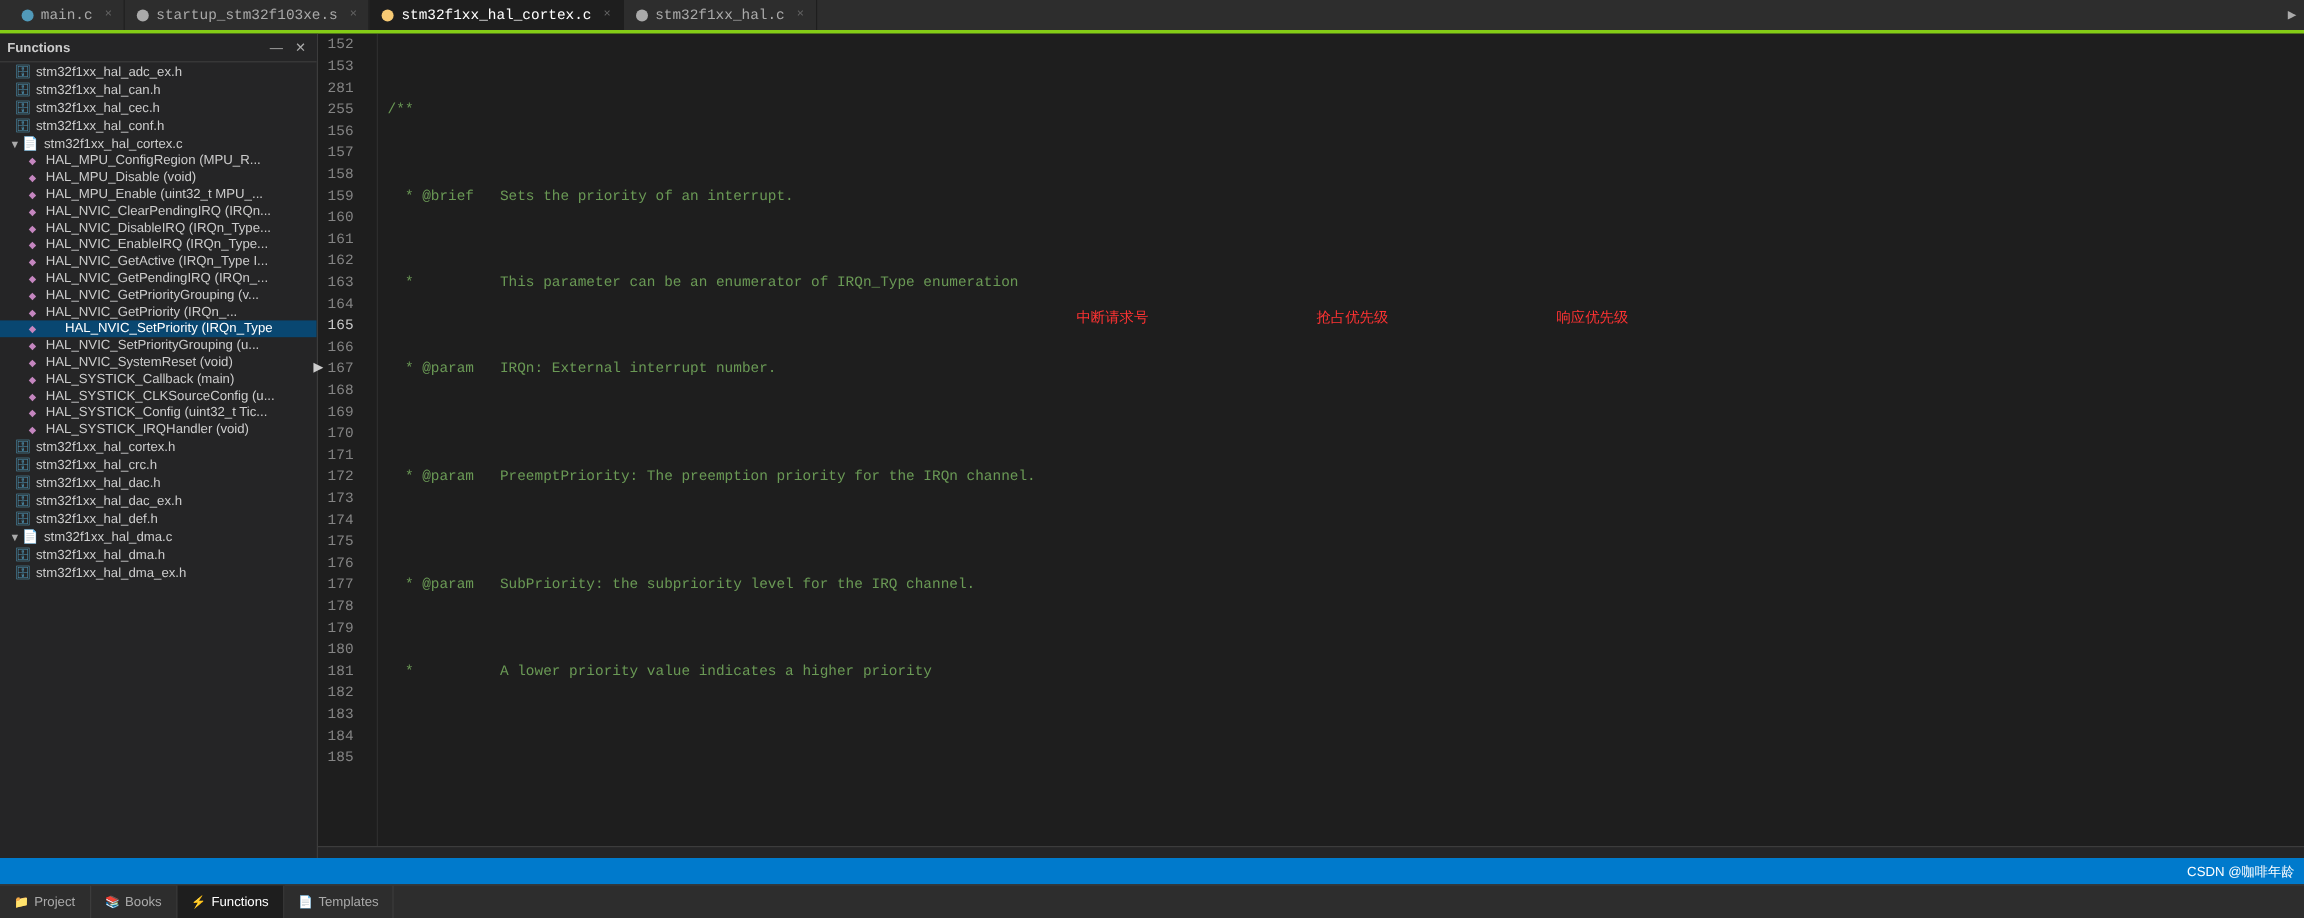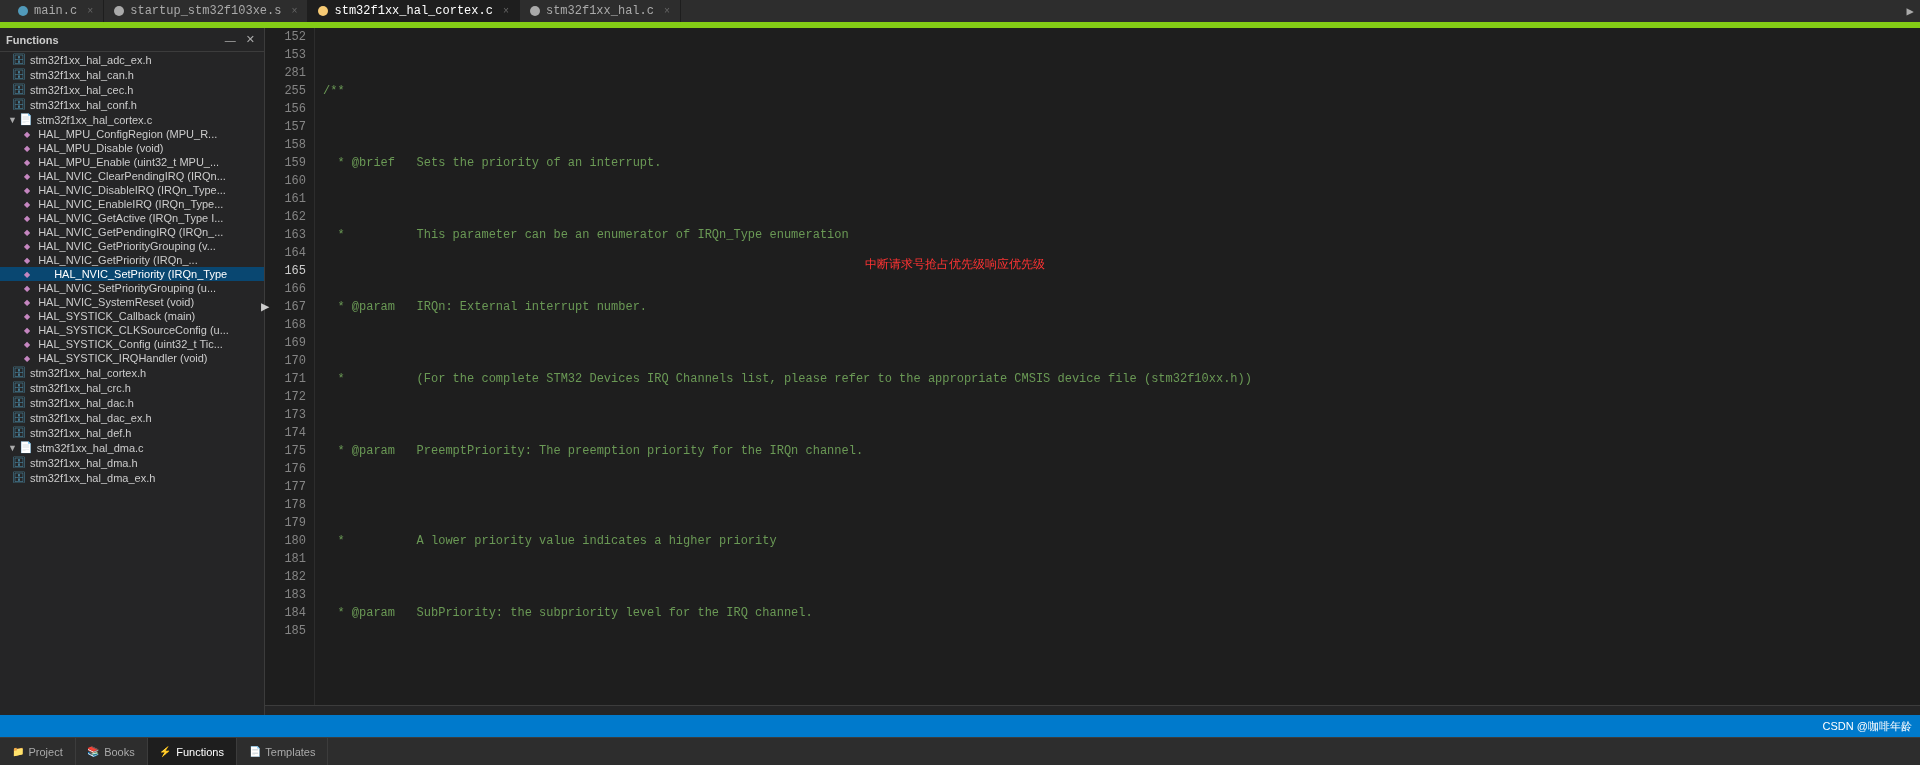--- a/index.html
+++ b/index.html
@@ -1,20 +1,20 @@
 <!DOCTYPE html>
 <html><head>
   <meta charset="utf-8">
   <style>
     * { margin: 0; padding: 0; box-sizing: border-box; }
     body { font-family: 'Courier New', Consolas, monospace; font-size: 12px; background: #1e1e1e; color: #d4d4d4; display: flex; flex-direction: column; height: 765px; overflow: hidden; }
 
     
     .tab-bar {
-      display: flex; align-items: stretch; background: #2d2d2d; border-bottom: 6px solid #84cc16;
+      display: flex; align-items: stretch; background: #2d2d2d; border-bottom: 3px solid #84cc16;
       height: 28px; flex-shrink: 0;
     }
     .tab-spacer { width: 8px; }
     .tab {
       display: flex; align-items: center; padding: 0 10px; gap: 6px; cursor: pointer;
       font-size: 12px; color: #aaa; background: #2d2d2d; border-right: 1px solid #1e1e1e;
       white-space: nowrap; height: 100%;
     }
     .tab.active { background: #1e1e1e; color: #fff; }
     .tab .tab-icon { width: 10px; height: 10px; border-radius: 50%; flex-shrink: 0; }
@@ -59,21 +59,21 @@
       position: relative;
     }
     .code-content {
       flex: 1; overflow: auto; display: flex;
     }
     .code-content::-webkit-scrollbar { height: 8px; width: 8px; }
     .code-content::-webkit-scrollbar-track { background: #1e1e1e; }
     .code-content::-webkit-scrollbar-thumb { background: #5a5a5a; }
 
     .line-numbers {
-      flex-shrink: 0; background: #1e1e1e; color: #858585; text-align: right;
+      flex-shrink: 0; background: #1e1e1e; color: #858585; text-align: left;
       padding: 0 8px 0 8px; user-select: none; font-size: 12px; line-height: 18px;
       border-right: 1px solid #2d2d2d; min-width: 50px;
     }
     .line-numbers div { height: 18px; }
     .line-numbers .current-line { color: #ccc; }
 
     .code-lines {
       flex: 1; padding: 0 8px; font-size: 12px; line-height: 18px; white-space: pre;
       color: #d4d4d4;
     }
@@ -353,29 +353,28 @@
       <div class="code-lines">
         
         <div class="code-line"><span class="c-comment">/**</span></div>
         
         <div class="code-line"><span class="c-comment">  * @brief   Sets the priority of an interrupt.</span></div>
         
         <div class="code-line"><span class="c-comment">  *          This parameter can be an enumerator of IRQn_Type enumeration</span></div>
         
         <div class="code-line"><span class="c-comment">  * @param   IRQn: External interrupt number.</span></div>
         
-        <div class="code-line"><span class="c-comment">  *          (For the complete STM32 Devices IRQ Channels list, please refer to the appropriate CMSIS device file (stm32f10xx.h))</span></div>
         
         <div class="code-line"><span class="c-comment">  * @param   PreemptPriority: The preemption priority for the IRQn channel.</span></div>
         
         
+        <div class="code-line"><span class="c-comment">  * @param   SubPriority: the subpriority level for the IRQ channel.</span></div>
+        
         <div class="code-line"><span class="c-comment">  *          A lower priority value indicates a higher priority</span></div>
         
-        <div class="code-line"><span class="c-comment">  * @param   SubPriority: the subpriority level for the IRQ channel.</span></div>
-        
         
         
         
         
         
         
         
         
         
         
@@ -414,21 +413,21 @@
         
         
         
         
         
         
         
       </div>
     </div>
 
-    <div style="position:absolute; top:228px; left:600px; display:flex; pointer-events:none;font-family:Liberation Serif, serif;">
+    <div style="position:absolute; top:228px; left:632px; display:flex; gap:140px; pointer-events:none;font-family:Liberation Serif, serif;">
       <span class="c-chinese-red">中断请求号</span>
       <span class="c-chinese-red">抢占优先级</span>
       <span class="c-chinese-red">响应优先级</span>
     </div>
 
     <div class="h-scrollbar"></div>
   </div>
 </div>
 
 <div class="status-bar">

